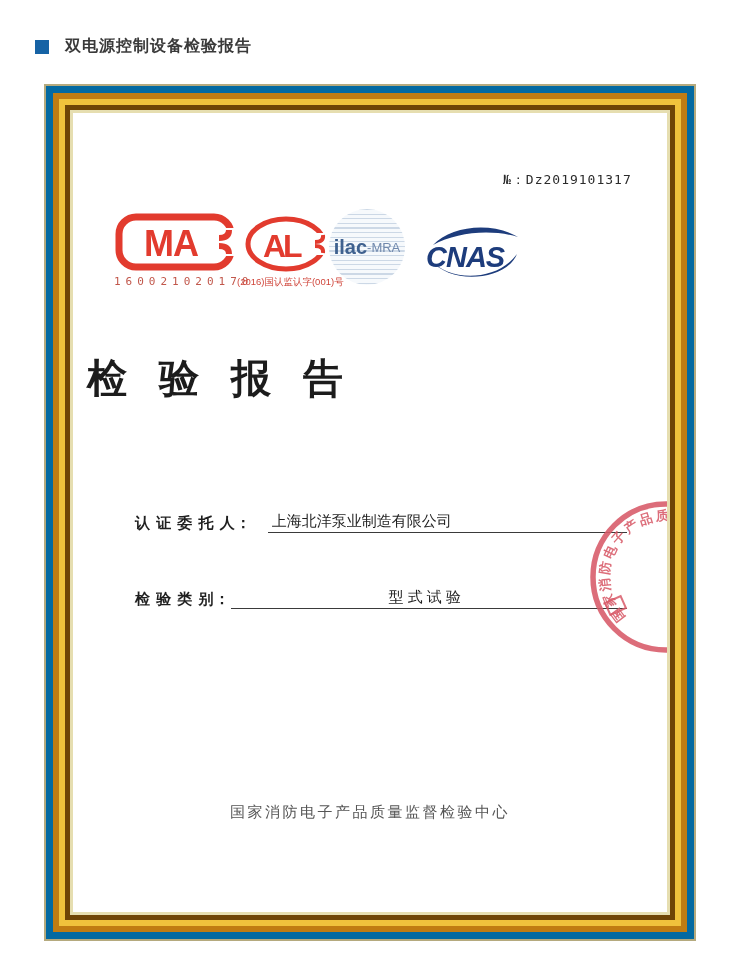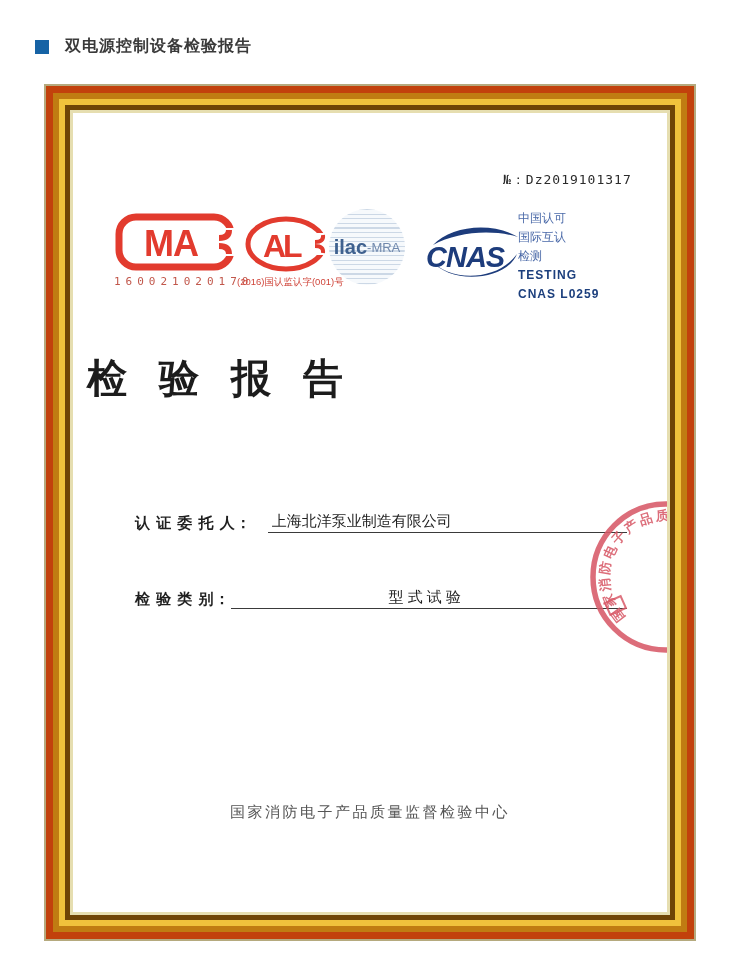--- a/index.html
+++ b/index.html
@@ -6,21 +6,21 @@
   body{width:750px;height:965px;position:relative;font-family:"Liberation Sans",sans-serif;overflow:hidden;}
 
   
   .page-header{position:absolute;left:35px;top:36px;display:flex;align-items:center;gap:16px;}
   .bullet{width:14px;height:14px;background:#1663a5;}
   .page-header h1{margin:0;font-size:16px;font-weight:bold;color:#3a3a3a;letter-spacing:1px;}
 
   
   .frame{position:absolute;left:44px;top:84px;width:652px;height:857px;box-sizing:border-box;
          border:2px solid #b5aa7e;}
-  .b1{width:100%;height:100%;box-sizing:border-box;border:7px solid #c2410c;}
+  .b1{width:100%;height:100%;box-sizing:border-box;border:7px solid #0369a1;}
   .b2{width:100%;height:100%;box-sizing:border-box;border:6px solid #c07c12;}
   .b3{width:100%;height:100%;box-sizing:border-box;border:6px solid #f0c23c;}
   .b4{width:100%;height:100%;box-sizing:border-box;border:5px solid #6f4506;}
   .b5{width:100%;height:100%;box-sizing:border-box;border:3px solid #e6deb0;}
 
   
   .cert{position:relative;width:100%;height:100%;background:#fff;overflow:hidden;}
   .report-no{position:absolute;left:430px;top:58px;font-family:"DejaVu Sans Mono",monospace;
              font-size:13px;color:#2b2b2b;letter-spacing:1px;}
 
@@ -101,27 +101,20 @@
     <div class="logo ilac">
       <span class="bold">ilac</span>
                   <span class="rest">-MRA</span>
     </div>
 
     <svg class="logo cnas-logo" width="96" height="58" viewBox="0 0 96 58">
       <path d="M8,21 C26,2 66,-3 93,13 C66,5 32,8 8,21 Z" fill="#1d3c7c"></path>
       <path d="M6,36 C24,58 72,58 92,30 C82,56 26,62 6,36 Z" fill="#1d3c7c"></path>
       <text x="1" y="43" font-size="29" font-weight="bold" font-style="italic" fill="#1d3c7c" font-family="Liberation Sans,sans-serif" letter-spacing="-1">CNAS</text>
     </svg>
-    <div class="cnas-text">
-      <div>中国认可</div>
-      <div>国际互认</div>
-      <div>检测</div>
-      <div class="en">TESTING</div>
-      <div class="en">CNAS L0259</div>
-    </div>
 
     <div class="doc-title">检验报告</div>
 
     <div class="row row1">
       <span class="lbl">认 证 委 托 人：</span>
       <span class="val">上海北洋泵业制造有限公司</span>
     </div>
     <div class="row row3">
       <span class="lbl">检 验 类 别：</span>
       <span class="val">型 式 试 验</span>

